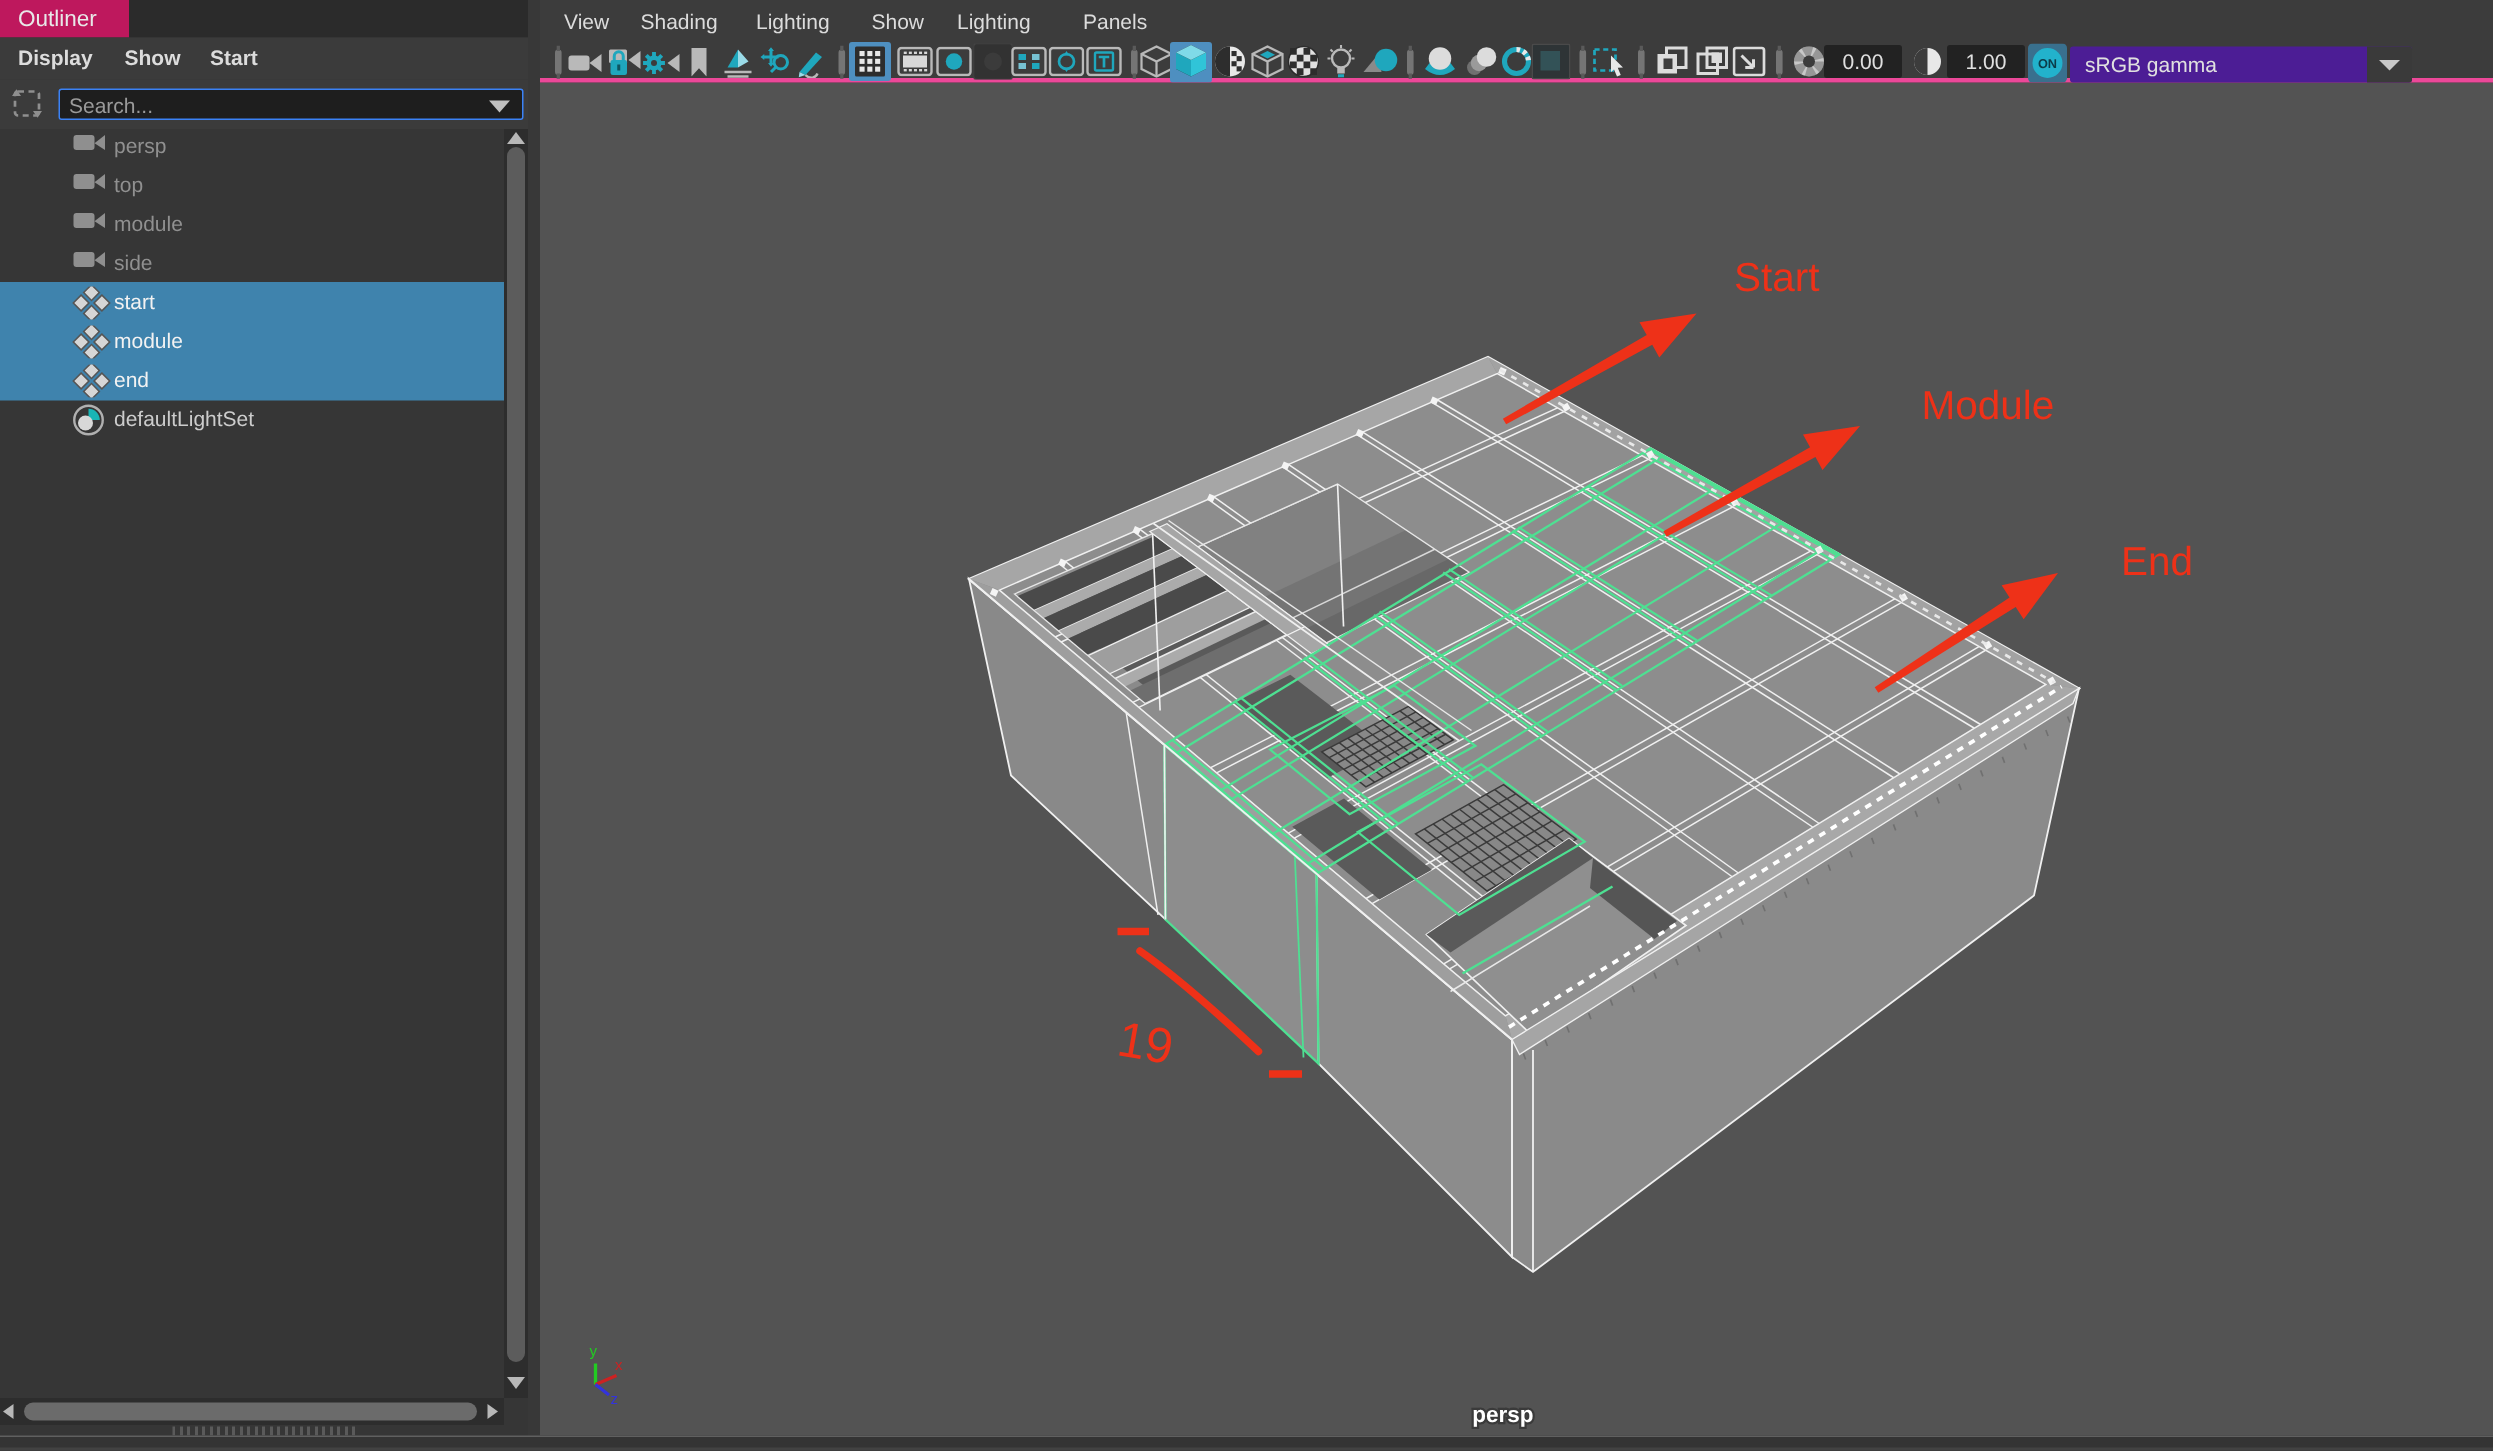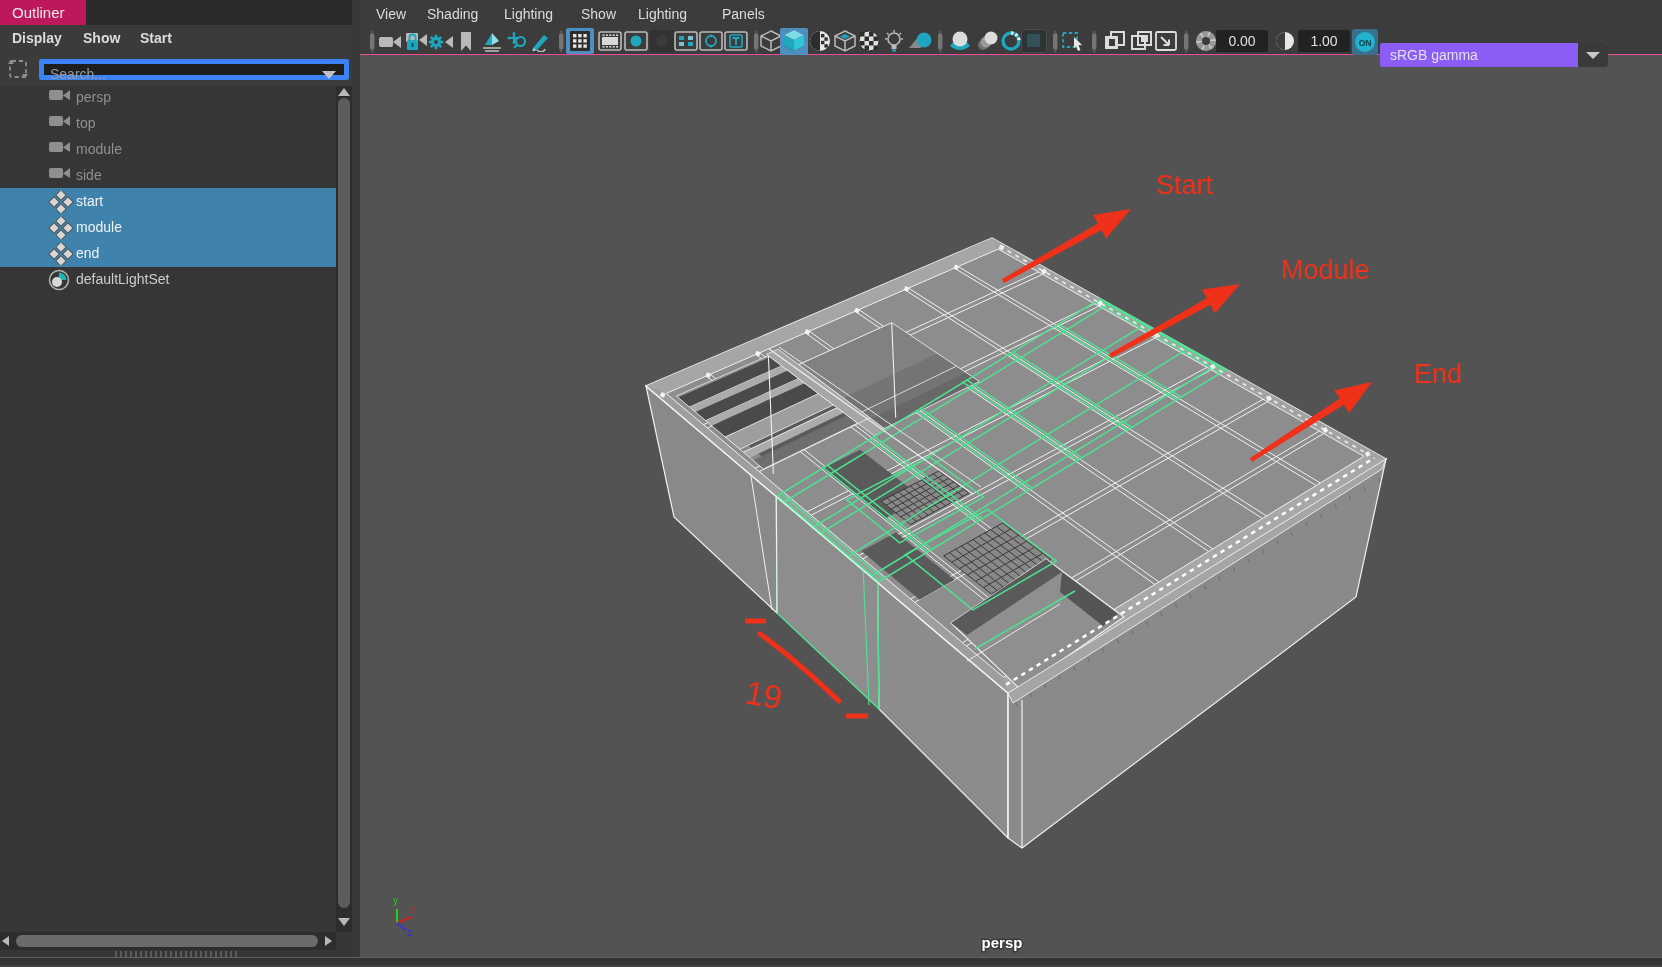--- a/index.html
+++ b/index.html
@@ -6,49 +6,49 @@
 .abs { position:absolute; }
 #panel { position:absolute; left:0; top:0; width:352px; height:967px; background:#363636; }
 #tabrow { position:absolute; left:0; top:0; width:352px; height:25px; background:#2b2b2b; }
 #tab { position:absolute; left:0; top:0; width:86px; height:25px; background:#be185d;
   color:#e8e8e8; font-size:15px; line-height:25px; padding-left:12px; }
 #menurow { position:absolute; left:0; top:25px; width:352px; height:28px; background:#3b3b3b;
   color:#dcdcdc; font-size:14px;font-weight:bold; }
 #menurow span { position:absolute; top:5px; }
 #searchrow { position:absolute; left:0; top:53px; width:352px; height:33px; background:#3b3b3b; }
 #searchbox { position:absolute; left:39px; top:6px; width:310px; height:21px; background:#1e1e1e;
-  border:5px solid #3b82f6; border-radius:2px; color:#9a9a9a; font-size:14px; line-height:20px;
+  border:1px solid #3b82f6; border-radius:2px; color:#9a9a9a; font-size:14px; line-height:20px;
   padding-left:6px; }
 #searcharrow { position:absolute; right:8px; top:7px; width:0; height:0;
   border-left:7px solid transparent; border-right:7px solid transparent; border-top:8px solid #c0c0c0; }
 #tree { position:absolute; left:0; top:86px; width:336px; height:846px; background:#363636; }
 .row { position:absolute; left:0; width:336px; height:27px; font-size:14px; line-height:27px; }
 .row .txt { position:absolute; left:76px; top:0; }
 .row svg { position:absolute; left:48px; top:3px; }
 .gray { color:#909090; }
 .lite { color:#cccccc; }
 .sel { background:#3f83ad; color:#f2f2f2; }
 #vscroll { position:absolute; left:336px; top:86px; width:16px; height:846px; background:#2d2d2d; }
 #vthumb { position:absolute; left:2px; top:12px; width:12px; height:810px; background:#5c5c5c; border-radius:6px; }
 #hscroll { position:absolute; left:0; top:932px; width:336px; height:18px; background:#2d2d2d; }
 #hthumb { position:absolute; left:16px; top:3px; width:302px; height:12px; background:#6b6b6b; border-radius:6px; }
 .tri { width:0; height:0; position:absolute; }
 #grip { position:absolute; left:115px; top:951px; width:122px; height:6px;
   background:repeating-linear-gradient(90deg,#5a5a5a 0 2px,transparent 2px 5px); }
 #toolbar { position:absolute; left:360px; top:0; width:1302px; height:55px; background:#3c3c3c;
-  border-bottom:1px solid #ec4899; }
+  border-bottom:3px solid #ec4899; }
 #tmenu { position:absolute; left:0; top:0; width:1302px; height:28px; color:#dcdcdc; font-size:14px; }
 #tmenu span { position:absolute; top:6px; }
 #ticons { position:absolute; left:0; top:28px; width:1302px; height:27px; }
 #viewport { position:absolute; left:360px; top:55px; width:1302px; height:902px; background:#535353; }
 #footer { position:absolute; left:0; top:957px; width:1662px; height:10px; background:#343434;
   border-top:1px solid #606060; box-shadow:inset 0 -2px 0 #424242; }
 .nfield { position:absolute; top:2px; height:22px; background:#222222; color:#e0e0e0;
   font-size:14px; text-align:center; line-height:22px; border-radius:2px; }
-#gammadd { position:absolute; left:1020px; top:15px; width:228px; height:24px; background:#8b5cf6;
+#gammadd { position:absolute; left:1020px; top:3px; width:228px; height:24px; background:#4c1d95;
   border-radius:2px; color:#e0e0e0; font-size:14px; line-height:24px; padding-left:10px; }
 #gammabtn { position:absolute; right:0; top:0; width:30px; height:24px; background:#3a3a3a;
   border-radius:0 2px 2px 0; }
 #gammabtn:after { content:""; position:absolute; left:8px; top:9px; width:0; height:0;
   border-left:7px solid transparent; border-right:7px solid transparent; border-top:7px solid #c8c8c8; }
 </style></head>
 <body>
 <div id="viewport"><svg width="1302" height="902" viewBox="0 0 1302 902">
       <polygon points="286.0,331.0 314.0,462.0 417.0,558.0 416.3,441.5" fill="#898989" stroke="#f0f0f0" stroke-width="1.2"></polygon>
       <line x1="390.0" y1="415.0" x2="412.0" y2="555.0" stroke="#f0f0f0" stroke-width="1.0"></line>

